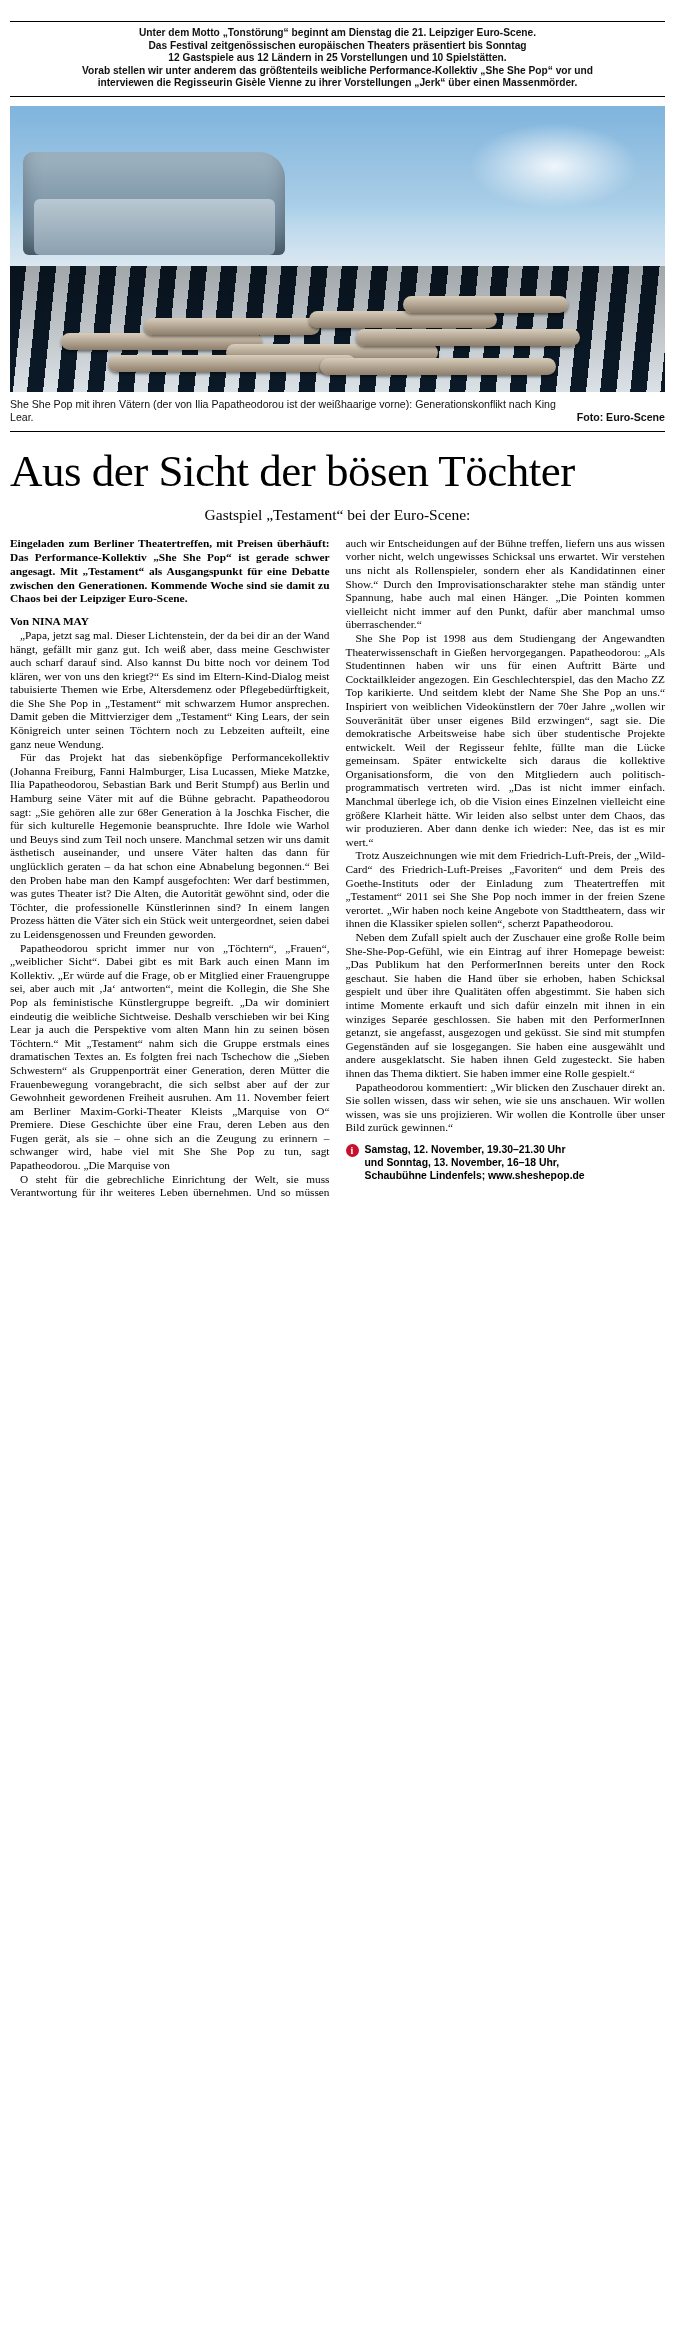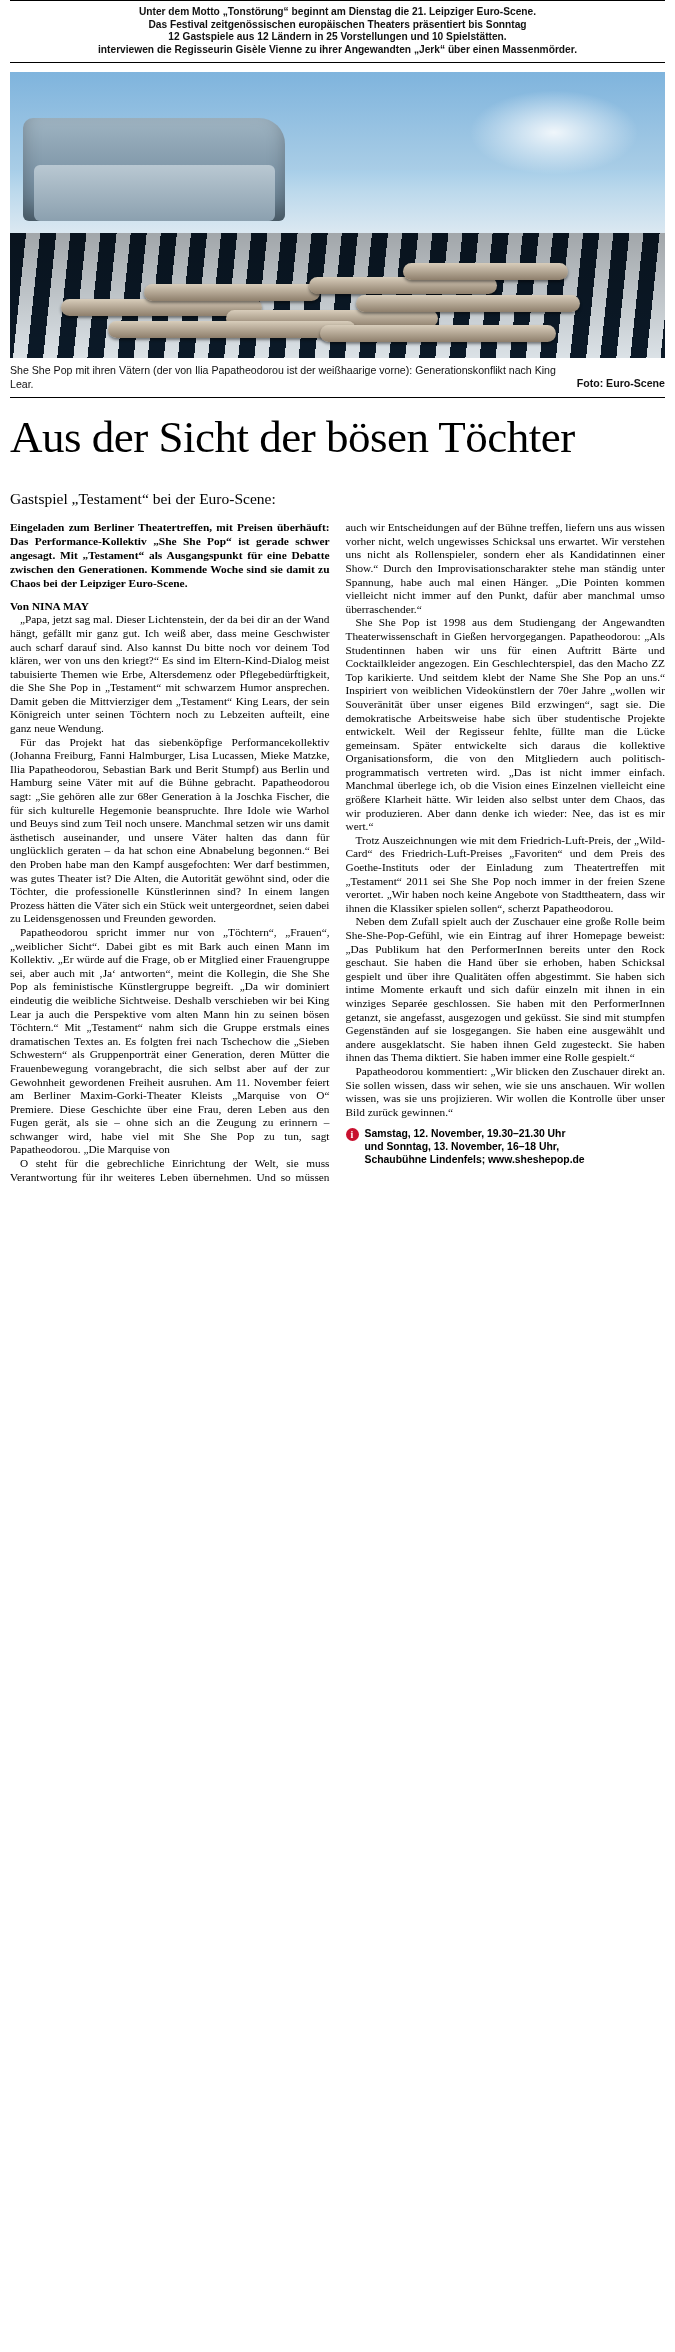--- a/index.html
+++ b/index.html
@@ -9,21 +9,21 @@
   }
   body {
     width: 675px;
     font-family: "Liberation Serif", serif;
     color: #000;
   }
   .page {
     width: 675px;
     min-height: 2352px;
     box-sizing: border-box;
-    padding: 0 10px 10px 10px;
+    padding: 21px 10px 10px 10px;
     position: relative;
   }
 
   
   .teaser {
     border-top: 1px solid #000;
     border-bottom: 1px solid #000;
     padding: 5px 6px 6px 6px;
     text-align: center;
     font-family: "Liberation Sans", sans-serif;
@@ -107,24 +107,25 @@
   h1.headline {
     font-family: "Liberation Serif", serif;
     font-size: 45px;
     line-height: 47px;
     font-weight: normal;
     letter-spacing: -0.5px;
     margin: 16px 0 0 0;
     text-align: left;
   }
   .subhead {
+    text-align: center;
     font-family: "Liberation Serif", serif;
     font-size: 15.5px;
     line-height: 20px;
-    margin-top: 28px;
+    margin-top: 10px;
     margin-bottom: 4px;
   }
   .subhead div { }
 
   
   .cols {
     margin-top: 12px;
     column-count: 2;
     column-gap: 16px;
     column-rule: none;
@@ -184,21 +185,22 @@
 </style>
 </head>
 <body>
 
 <div class="page">
 
   <div class="teaser">
     <p>Unter dem Motto „Tonstörung“ beginnt am Dienstag die 21. Leipziger Euro-Scene.</p>
     <p>Das Festival zeitgenössischen europäischen Theaters präsentiert bis Sonntag</p>
     <p>12 Gastspiele aus 12 Ländern in 25 Vorstellungen und 10 Spielstätten.</p>
-    <p>interviewen die Regisseurin Gisèle Vienne zu ihrer Angewandten „Jerk“ über einen Massenmörder.</p>
+    <p>Vorab stellen wir unter anderem das größtenteils weibliche Performance-Kollektiv „She She Pop“ vor und</p>
+    <p>interviewen die Regisseurin Gisèle Vienne zu ihrer Vorstellungen „Jerk“ über einen Massenmörder.</p>
   </div>
 
   <div class="photo-wrap">
     <div class="photo">
       <div class="sky"></div>
       <div class="backwall"></div>
       <div class="glow"></div>
       <div class="sofa"></div>
       <div class="floor"></div>
       <div class="floor-shade"></div>

